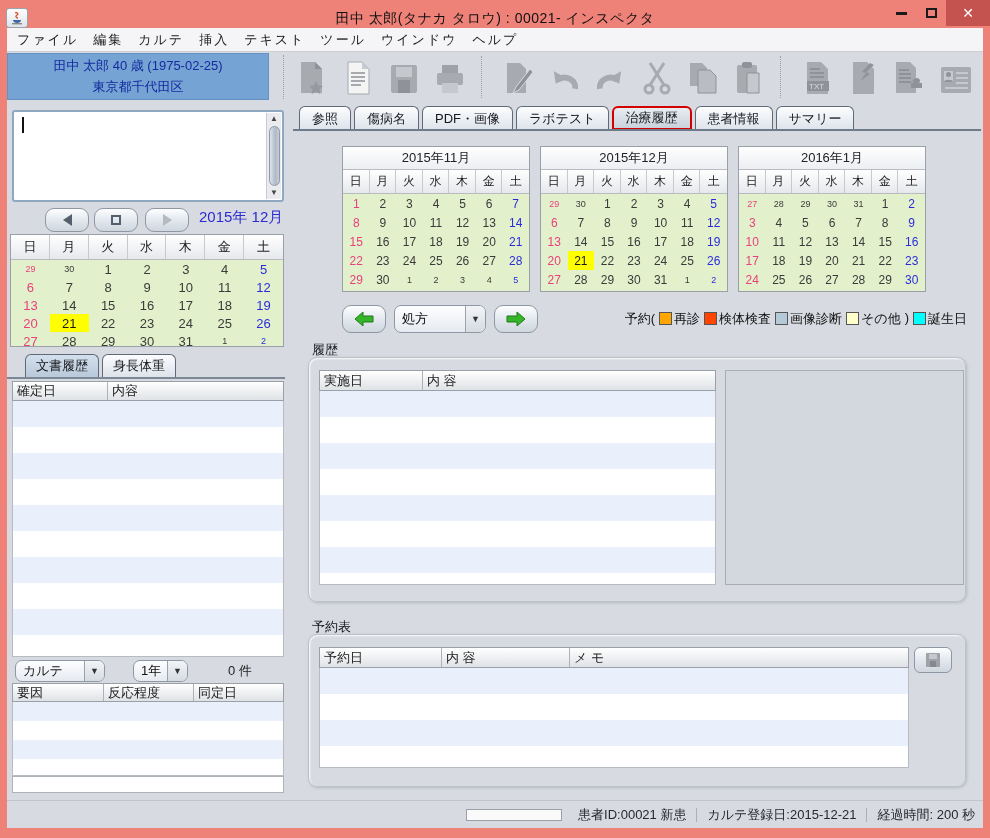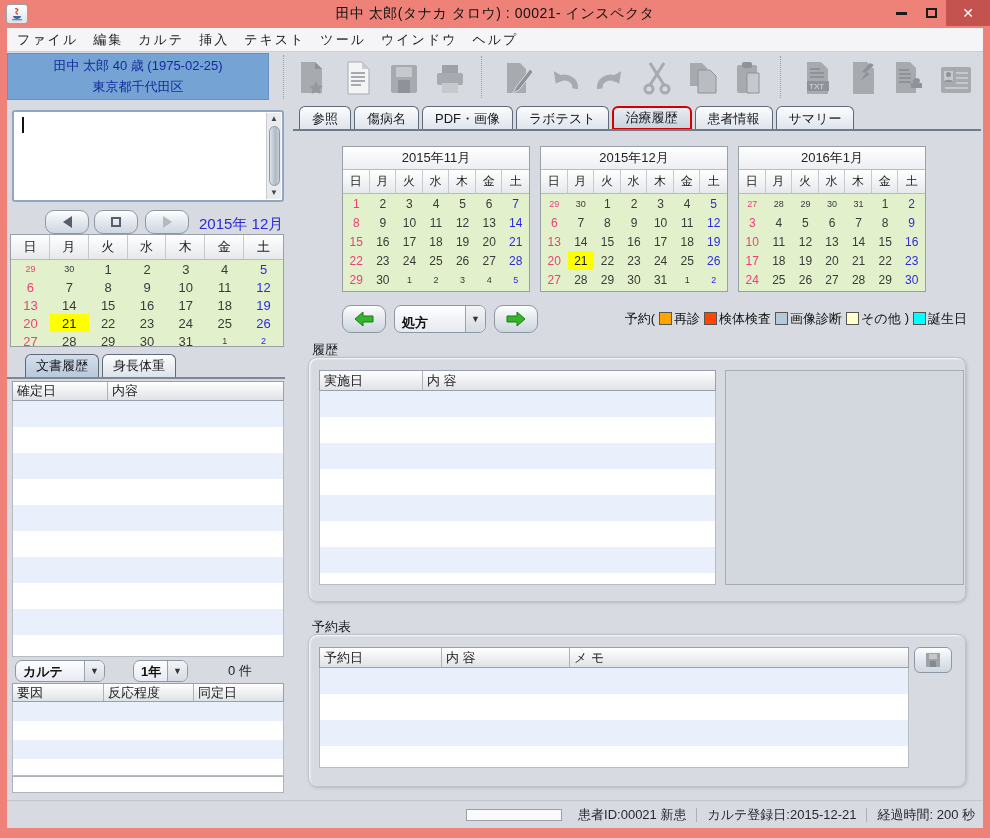--- a/index.html
+++ b/index.html
@@ -1,20 +1,20 @@
 <!DOCTYPE html>
 <html><head>
 <meta charset="utf-8">
 <style>
   html,body{margin:0;padding:0;}
   body{font-family:"Liberation Sans","DejaVu Sans",sans-serif; width:990px; height:838px; position:relative; background:#EE8178; overflow:hidden;}
   *{box-sizing:border-box;}
 
   
-  .titlebar{position:absolute;left:0;top:0;width:990px;height:28px;background:#EE8178;display:flex;align-items:center;}
+  .titlebar{position:absolute;left:0;top:0;width:990px;height:28px;background:#EE8178;display:flex;align-items:flex-end;}
   .java-btn{width:22px;height:20px;margin-left:6px;background:linear-gradient(#ffffff,#dfe3e8);border:1px solid #9aa2ac;border-radius:3px;display:flex;align-items:center;justify-content:center;}
   .title-text{position:absolute;left:0;right:0;text-align:center;font-size:14px;color:#111;letter-spacing:.5px;}
   .win-controls{position:absolute;right:0;top:0;height:26px;display:flex;align-items:center;}
   .wc{width:30px;height:26px;display:flex;align-items:center;justify-content:center;}
   .wc-min i{display:block;width:11px;height:3px;background:#1a1a1a;}
   .wc-max i{display:block;width:11px;height:10px;border:2px solid #1a1a1a;background:transparent;}
   .wc-close{width:44px;background:#C4524E;color:#fff;font-size:14px;font-weight:bold;}
 
   .app{position:absolute;left:7px;top:28px;width:976px;height:800px;background:#D7DAE1;overflow:hidden;}
 
@@ -32,36 +32,36 @@
 
   
   .tabs{position:absolute;left:292px;top:76px;height:26px;display:flex;align-items:flex-end;gap:3px;}
   .tab{height:24px;padding:0 12px;display:flex;align-items:center;font-size:13px;color:#16181c;
        background:linear-gradient(#FCFDFE,#DDE3EA);border:1px solid #5F6A78;border-bottom:none;border-radius:6px 6px 0 0;}
   .tab.sel{border:2px solid #D20000;background:linear-gradient(#E9EDF3,#C9D2DC);}
   .tabs-line{position:absolute;left:286px;right:2px;top:101px;height:2px;background:#6E7B8A;}
 
   
   .nbtn{background:linear-gradient(#FDFEFF,#E3E8EE 50%,#CFD6DE);border:1px solid #8E98A5;border-radius:8px;display:flex;align-items:center;justify-content:center;}
-  .combo{background:linear-gradient(#FDFEFF,#E6EAF0);border:1px solid #8E98A5;border-radius:7px;display:flex;align-items:flex-end;font-weight:bold;}
+  .combo{background:linear-gradient(#FDFEFF,#E6EAF0);border:1px solid #8E98A5;border-radius:7px;display:flex;align-items:center;}
   .combo .cv{flex:1;font-size:13px;color:#111;padding-left:7px;text-align:left;}
   .combo .ca{width:20px;align-self:stretch;border-left:1px solid #9aa2ac;display:flex;align-items:center;justify-content:center;font-size:9px;color:#333;background:linear-gradient(#F2F4F7,#D6DBE2);border-radius:0 6px 6px 0;}
 
   .thead{display:flex;background:linear-gradient(#FFFFFF,#DFE2E6);border:1px solid #9AA0A8;}
   .thead .th{font-size:13px;color:#1d1d1d;padding:2px 4px;border-right:1px solid #AEB3BA;display:flex;align-items:center;}
   .stripes{background:repeating-linear-gradient(to bottom,#E9F0FB 0 26px,#FFFFFF 26px 52px);border:1px solid #B7BCC3;border-top:none;}
 
   
   .memo{position:absolute;left:5px;top:82px;width:272px;height:92px;background:#fff;border:2px solid #90A7C2;border-radius:3px;}
   .caret{position:absolute;left:8px;top:5px;width:1.5px;height:16px;background:#111;}
   .vsb{position:absolute;right:1px;top:1px;width:15px;bottom:1px;background:#E9EBEF;border-left:1px solid #C8CCD2;display:flex;flex-direction:column;align-items:center;justify-content:space-between;}
   .vsb .ar{font-size:8px;color:#444;line-height:12px;}
   .vsb .thumb{flex:1;width:11px;margin:1px 0;background:linear-gradient(90deg,#DDE3EA,#AFBac6 60%,#C7CED8);border:1px solid #8E98A5;border-radius:6px;}
 
-  .navrow{position:absolute;left:0px;top:180px;width:280px;height:26px;display:flex;align-items:flex-end;}
+  .navrow{position:absolute;left:0px;top:180px;width:280px;height:26px;display:flex;align-items:flex-start;}
   .mini-btn{width:44px;height:24px;border-radius:9px;}
   .tri-l{width:0;height:0;border-top:6px solid transparent;border-bottom:6px solid transparent;border-right:9px solid #55606e;}
   .sq{width:10px;height:10px;border:2px solid #55606e;}
   .tri-r{width:0;height:0;border-top:6px solid transparent;border-bottom:6px solid transparent;border-left:9px solid #B4B9C0;}
   .date-label{font-size:15px;color:#2B2BD0;margin-left:10px;}
 
   .cal{border:1px solid #9AA0A8;background:#E2F1CB;overflow:hidden;}
   .cal-title{height:23px;background:linear-gradient(#FFFFFF,#ECEEF2);border-bottom:1px solid #B8BCC2;display:flex;align-items:center;justify-content:center;font-size:13px;color:#222;}
   .cal-days{display:grid;grid-template-columns:repeat(7,1fr);background:linear-gradient(#FFFFFF,#E6E8EC);border-bottom:1px solid #B8BCC2;}
   .cal-dh{font-size:12px;color:#1d1d1d;text-align:center;padding:3px 0;border-right:1px solid #C6CAD0;}

